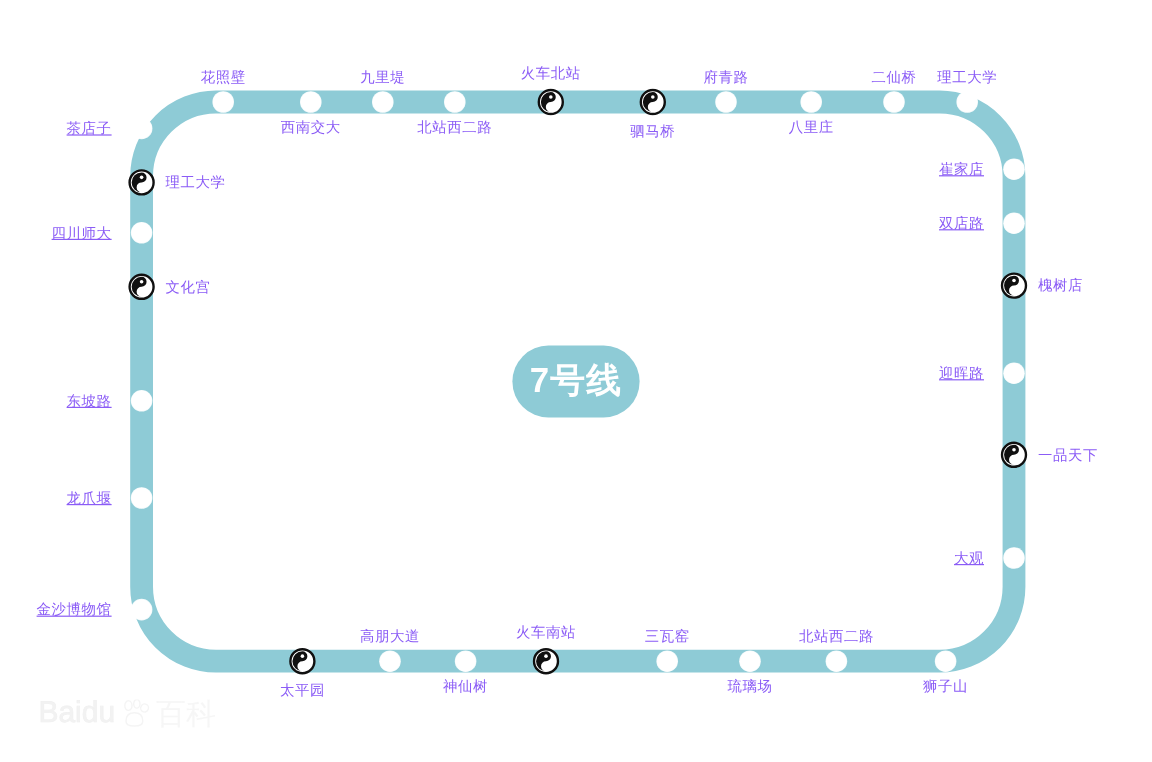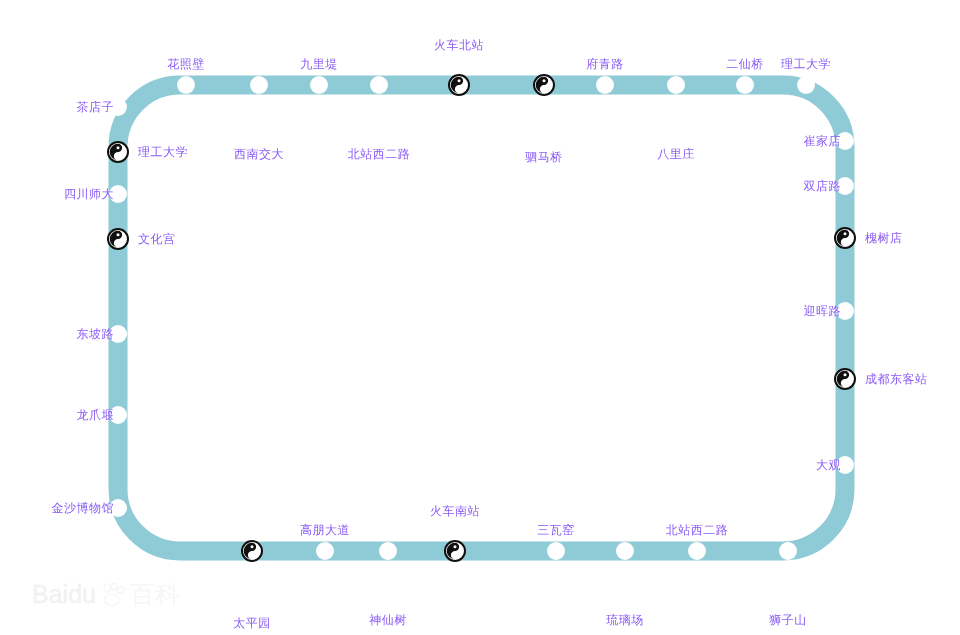--- a/index.html
+++ b/index.html
@@ -61,34 +61,34 @@
   }
   .lbl-above {
     left: 50%;
     transform: translateX(-50%);
     bottom: 15px;
   }
   .lbl-below {
     left: 50%;
     transform: translateX(-50%);
     top: 15px;
-    margin-top: 48px;
   }
   .lbl-left {
-    right: 4px;
+    right: 25px;
     top: 50%;
     transform: translateY(-50%);
+    text-decoration: underline;
   }
   .lbl-right {
     left: 16px;
     top: 50%;
     transform: translateY(-50%);
   }
   .station.ic .lbl-right { left: 20px; }
-  .station.ic .lbl-above { bottom: 34px; }
+  .station.ic .lbl-above { bottom: 18px; }
   .station.ic .lbl-below { top: 18px; }
 
   
   #line-badge {
     position: absolute;
     left: 427px;
     top: 288px;
     width: 106px;
     height: 60px;
     border-radius: 30px;
@@ -129,20 +129,23 @@
 </style>
 </head>
 <body>
 
 <div id="map-root">
 
   <svg id="line-svg" viewBox="0 0 960 635" xmlns="http://www.w3.org/2000/svg">
     <rect id="route-rect" x="118" y="85" width="727" height="466" rx="62" ry="62" fill="none" stroke="#8ecbd6" stroke-width="19"></rect>
   </svg>
 
+  <div id="line-badge" style="background: rgb(142, 203, 214);">
+    <span>7号线</span>
+  </div>
 
   <div id="stations-layer">
       <div class="station" style="left: 118px; top: 107px;">
         <div class="dot"></div>
         <div class="label lbl-left">茶店子</div>
       </div>
       <div class="station ic" style="left: 118px; top: 152px;">
         <div class="interchange">
           <svg width="23" height="23" viewBox="0 0 23 23" xmlns="http://www.w3.org/2000/svg">
             <circle cx="11.5" cy="11.5" r="10" fill="#ffffff" stroke="#101010" stroke-width="2"></circle>
@@ -253,21 +256,21 @@
         <div class="label lbl-left">迎晖路</div>
       </div>
       <div class="station ic" style="left: 845px; top: 379px;">
         <div class="interchange">
           <svg width="23" height="23" viewBox="0 0 23 23" xmlns="http://www.w3.org/2000/svg">
             <circle cx="11.5" cy="11.5" r="10" fill="#ffffff" stroke="#101010" stroke-width="2"></circle>
             <path d="M11.5 3.2 A8.3 8.3 0 0 0 11.5 19.8 A4.15 4.15 0 0 1 11.5 11.5 A4.15 4.15 0 0 0 11.5 3.2 Z" fill="#101010"></path>
             <circle cx="11.5" cy="7.3" r="1.5" fill="#ffffff"></circle>
           </svg>
         </div>
-        <div class="label lbl-right">成都东客站</div>
+        <div class="label lbl-right">一品天下</div>
       </div>
       <div class="station" style="left: 845px; top: 465px;">
         <div class="dot"></div>
         <div class="label lbl-left">大观</div>
       </div>
       <div class="station ic" style="left: 252px; top: 551px;">
         <div class="interchange">
           <svg width="23" height="23" viewBox="0 0 23 23" xmlns="http://www.w3.org/2000/svg">
             <circle cx="11.5" cy="11.5" r="10" fill="#ffffff" stroke="#101010" stroke-width="2"></circle>
             <path d="M11.5 3.2 A8.3 8.3 0 0 0 11.5 19.8 A4.15 4.15 0 0 1 11.5 11.5 A4.15 4.15 0 0 0 11.5 3.2 Z" fill="#101010"></path>

